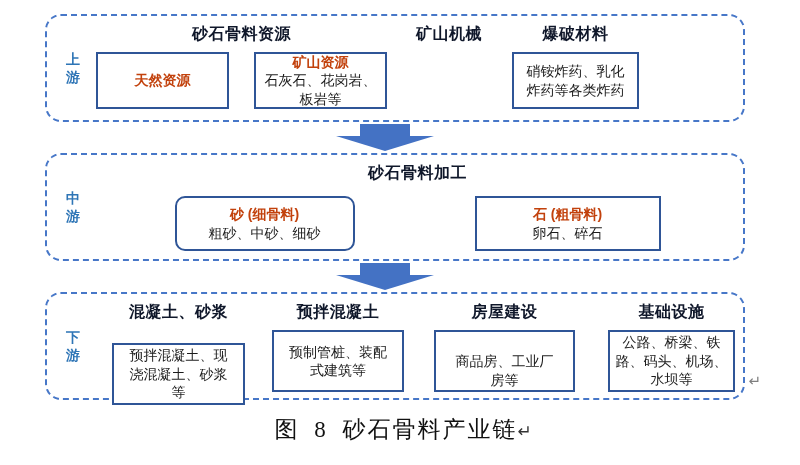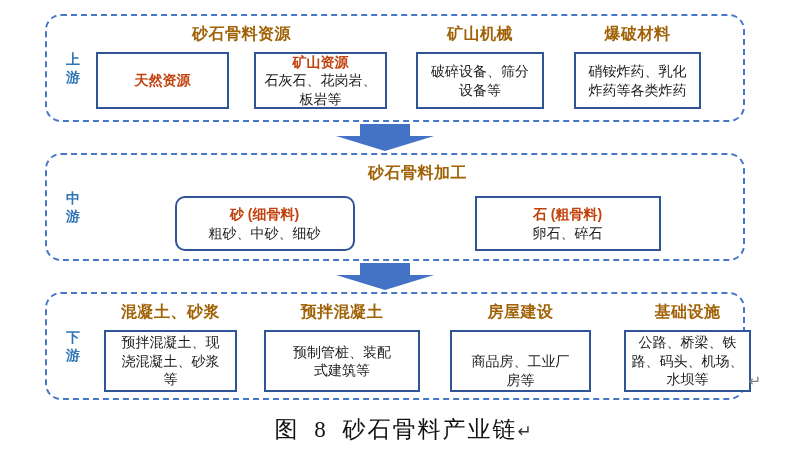--- a/index.html
+++ b/index.html
@@ -13,43 +13,43 @@
   .band { position:relative; height:108px; border:2px dashed #4777c8; border-radius:16px;
           display:flex; align-items:center; background:#fff; }
   .band-label { width:26px; margin-left:13px; margin-right:6px; flex:0 0 auto;
                 font-size:14px; font-weight:bold; color:#2e75b6; line-height:1.3;
                 text-align:center; word-break:break-all; }
 
   .band-content { flex:1 1 auto; display:flex; align-items:flex-start; padding-top:8px; height:100%; }
   .band-content.middle { flex-direction:column; align-items:center; }
 
   .col { display:flex; flex-direction:column; align-items:center; }
-  .col-header { font-size:16px; font-weight:bold; color:#a16207; white-space:nowrap;
+  .col-header { font-size:16px; font-weight:bold; color:#0f172a; white-space:nowrap;
                 margin-bottom:7px; letter-spacing:0.5px; }
   .box-row { display:flex; }
   .group .box-row { gap:25px; }
 
   .box { border:2px solid #2f5597; background:#fff; display:flex; flex-direction:column;
          justify-content:center; align-items:center; text-align:center;
          font-size:14px; line-height:1.32; color:#1b1b1b; white-space:pre-line; padding:1px 3px; }
   .box-title { font-weight:bold; color:#c2410c; }
 
   
   .col-a  { margin-left:4px;  }
   .col-b  { margin-left:29px; }
   .col-c  { margin-left:30px; }
   .w133 { width:133px; } .w128 { width:128px; } .w127 { width:127px; }
-  .w132 { width:156px; } .w125 { width:141px;justify-content:flex-end; }
+  .w132 { width:132px; } .w125 { width:141px;justify-content:flex-end; }
   .h57  { height:57px; }  .h55 { height:55px; }  .h62 { height:62px; }
   .w171 { width:180px;border-radius:10px; } .w186 { width:186px; }
 
   .mid-header { margin-top:0; }
   .mid-row { gap:120px; margin-top:5px; }
 
-  .dcol-a { margin-left:12px; } .dcol-b { margin-left:27px; }
+  .dcol-a { margin-left:20px;gap:13px; } .dcol-b { margin-left:27px; }
   .dcol-c { margin-left:30px; } .dcol-d { margin-left:33px; }
 
   
   .arrow { height:31px; display:flex; flex-direction:column; align-items:center;
            justify-content:center; transform:translateX(-10px); }
   .arrow-rect { width:50px; height:12px; background:#4472c4; }
   .arrow-tri  { width:0; height:0; border-left:49px solid transparent;
                 border-right:49px solid transparent; border-top:15px solid #4472c4; }
 
   .diagram-return { position:absolute; right:-18px; bottom:8px; color:#7f7f7f;
@@ -78,24 +78,20 @@
             </div>
             <div class="box w133 h57">
               <div class="box-title">矿山资源</div>
               <div class="box-body">石灰石、花岗岩、
 板岩等</div>
             </div>
           </div>
         </div>
         <div class="col col-b">
           <div class="col-header">矿山机械</div>
-          <div class="box w128 h57">
-            <div class="box-body">破碎设备、筛分
-设备等</div>
-          </div>
         </div>
         <div class="col col-c">
           <div class="col-header">爆破材料</div>
           <div class="box w127 h57">
             <div class="box-body">硝铵炸药、乳化
 炸药等各类炸药</div>
           </div>
         </div>
       </div>
     </div>

